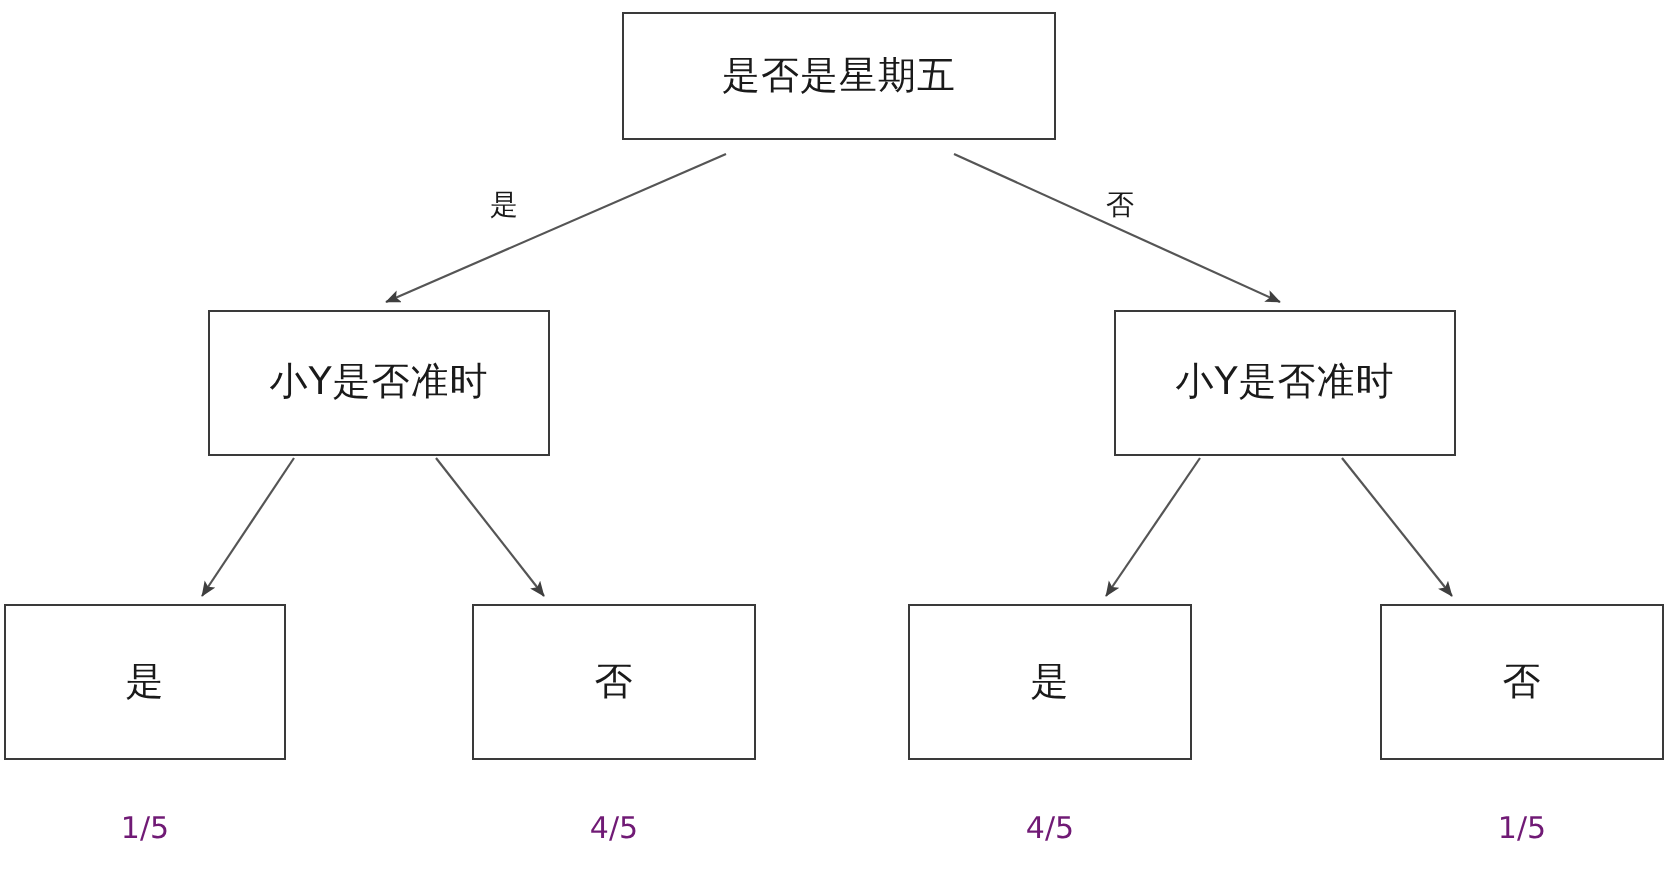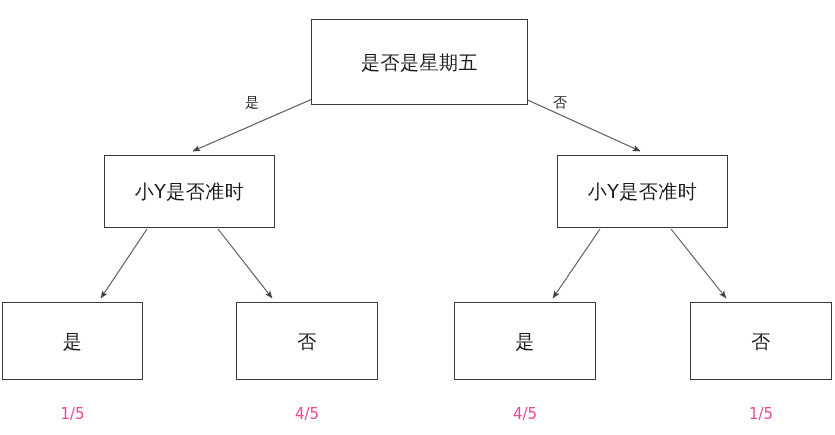--- a/index.html
+++ b/index.html
@@ -46,28 +46,28 @@
   .edge-label {
     position: absolute;
     font-size: 14px;
     color: #1a1a1a;
     z-index: 3;
     white-space: nowrap;
   }
   .prob-label {
     position: absolute;
     font-size: 15px;
-    color: #ec4899;
+    color: #701a75;
     text-align: center;
     z-index: 3;
     white-space: nowrap;
   }
 
   
-  #node-root { left: 311px; top: 19px; width: 217px; height: 86px; }
+  #node-root { left: 311px; top: 6px; width: 217px; height: 64px; }
 
   
   #node-mid-left  { left: 104px; top: 155px; width: 171px; height: 73px; }
   #node-mid-right { left: 557px; top: 155px; width: 171px; height: 73px; }
 
   
   #node-leaf-0 { left: 2px;   top: 302px; width: 141px; height: 78px; }
   #node-leaf-1 { left: 236px; top: 302px; width: 142px; height: 78px; }
   #node-leaf-2 { left: 454px; top: 302px; width: 142px; height: 78px; }
   #node-leaf-3 { left: 690px; top: 302px; width: 142px; height: 78px; }

